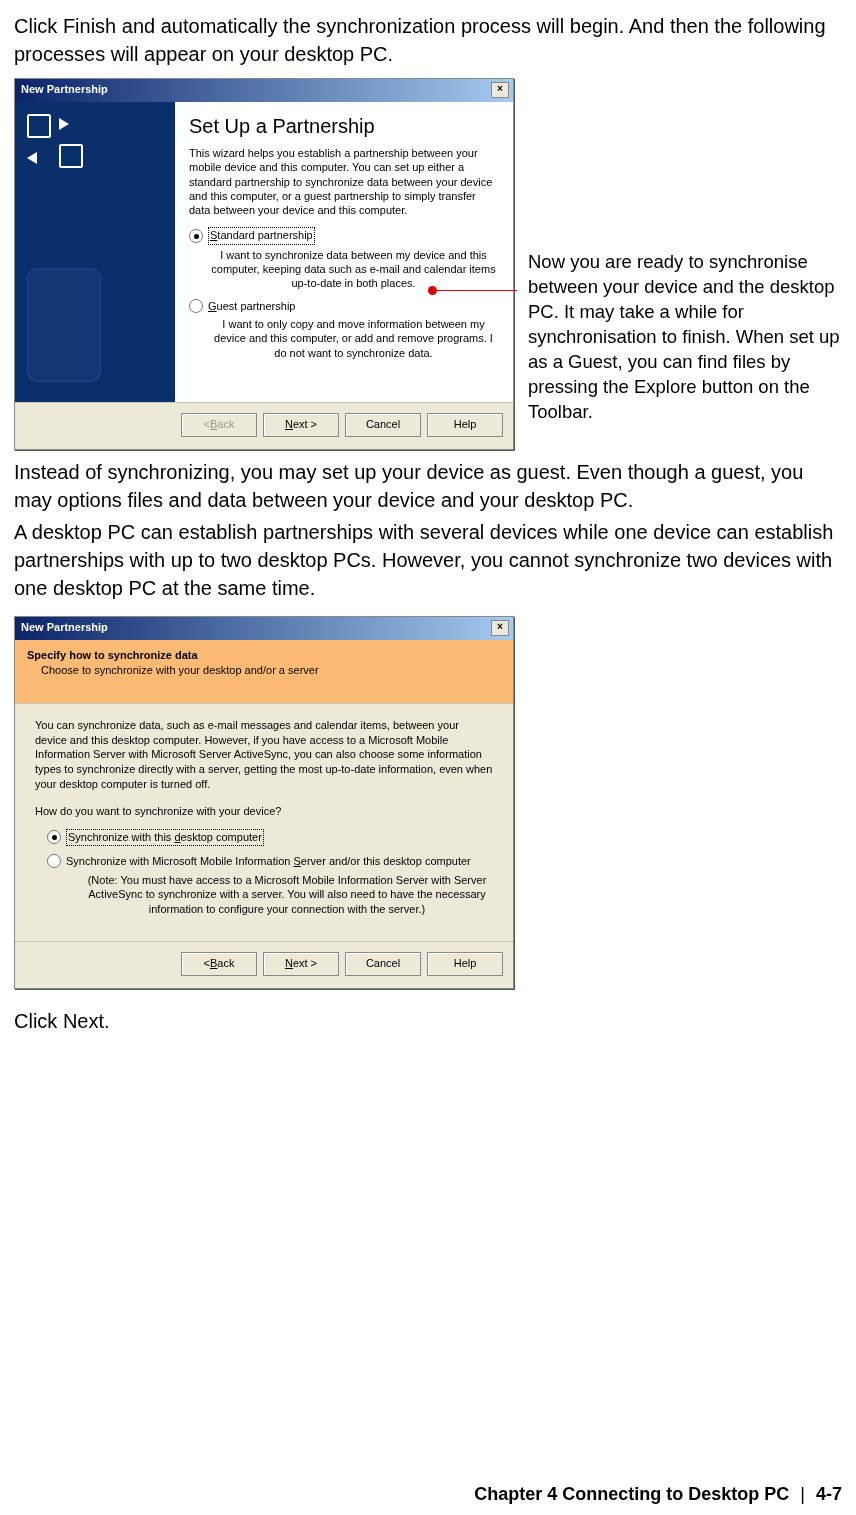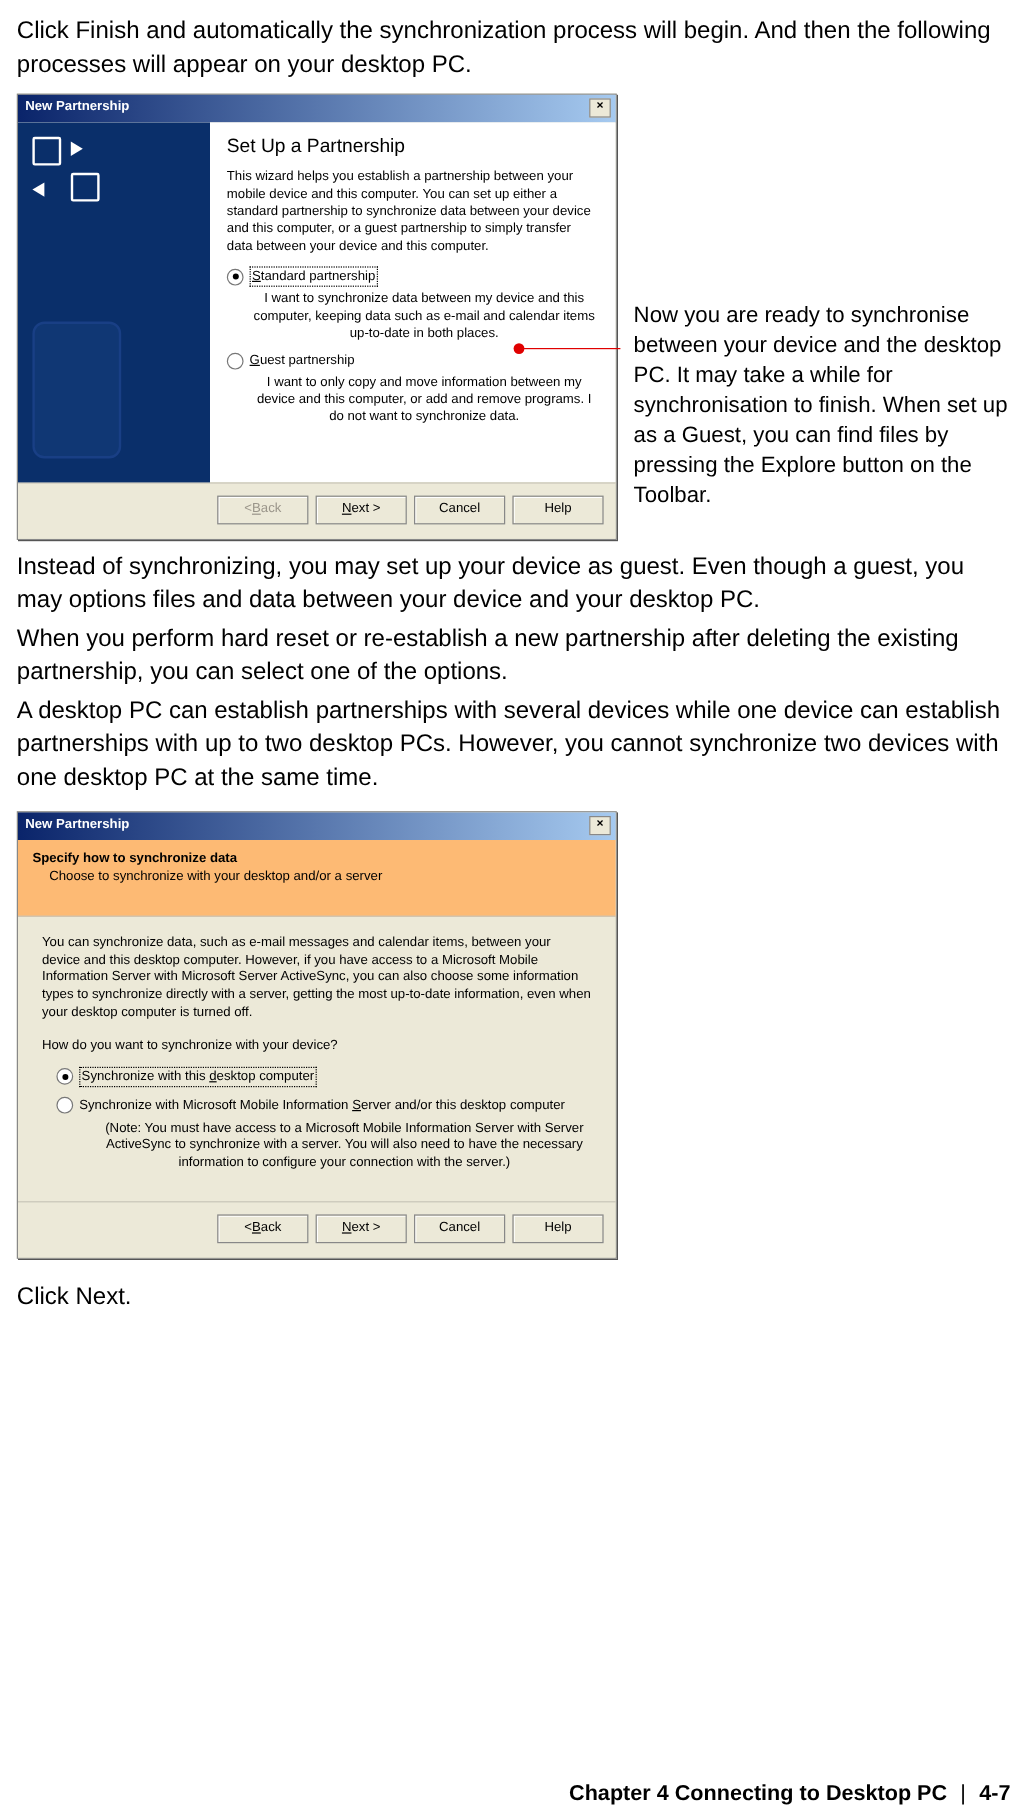--- a/index.html
+++ b/index.html
@@ -72,21 +72,21 @@
     margin-top: 100px;
     width: 70px; height: 110px;
     border: 2px solid #193f85;
     border-radius: 10px;
     background: #103774;
   }
   .dlg-main {
     flex: 1;
     padding: 10px 14px 8px 14px;
   }
-  .h1 { font-family: Verdana, Arial, sans-serif; font-size: 16px; margin-bottom: 6px; }
+  .h1 { font-family: Verdana, Arial, sans-serif; font-size: 20px; margin-bottom: 6px; }
   .desc { margin-bottom: 10px; line-height: 1.3; }
   .q { margin-bottom: 6px; }
   .opt { margin: 2px 0 8px 0; text-align: center; }
   .opt-row { display: flex; align-items: center; gap: 5px; }
   .opt-label { text-decoration: none; }
   .opt-label.sel {
     border: 1px dotted #000;
     padding: 0 1px;
   }
   .opt-desc { margin: 3px 0 0 19px; line-height: 1.3; position: relative; }
@@ -218,21 +218,20 @@
     </div>
   </div>
 
   <div class="pointer-dot"></div>
   <div class="pointer-line"></div>
 
   <div class="annotation">Now you are ready to synchronise between your device and the desktop PC. It may take a while for synchronisation to finish.    When set up as a Guest, you can find files by pressing the Explore button on the Toolbar.</div>
 </div>
 
 <p class="para">Instead of synchronizing, you may set up your device as guest. Even though a guest, you may options files and data between your device and your desktop PC.</p>
-<p class="para">When you perform hard reset or re-establish a new partnership after deleting the existing partnership, you can select one of the options.</p>
 <p class="para">A desktop PC can establish partnerships with several devices while one device can establish partnerships with up to two desktop PCs. However, you cannot synchronize two devices with one desktop PC at the same time.</p>
 
 <div class="dlg dlg2" style="margin-top:14px;">
   <div class="dlg-title">
     <span>New Partnership</span>
     <span class="dlg-close">×</span>
   </div>
   <div class="dlg-body2">
     <div class="hdr">
       <div class="t">Specify how to synchronize data</div>

